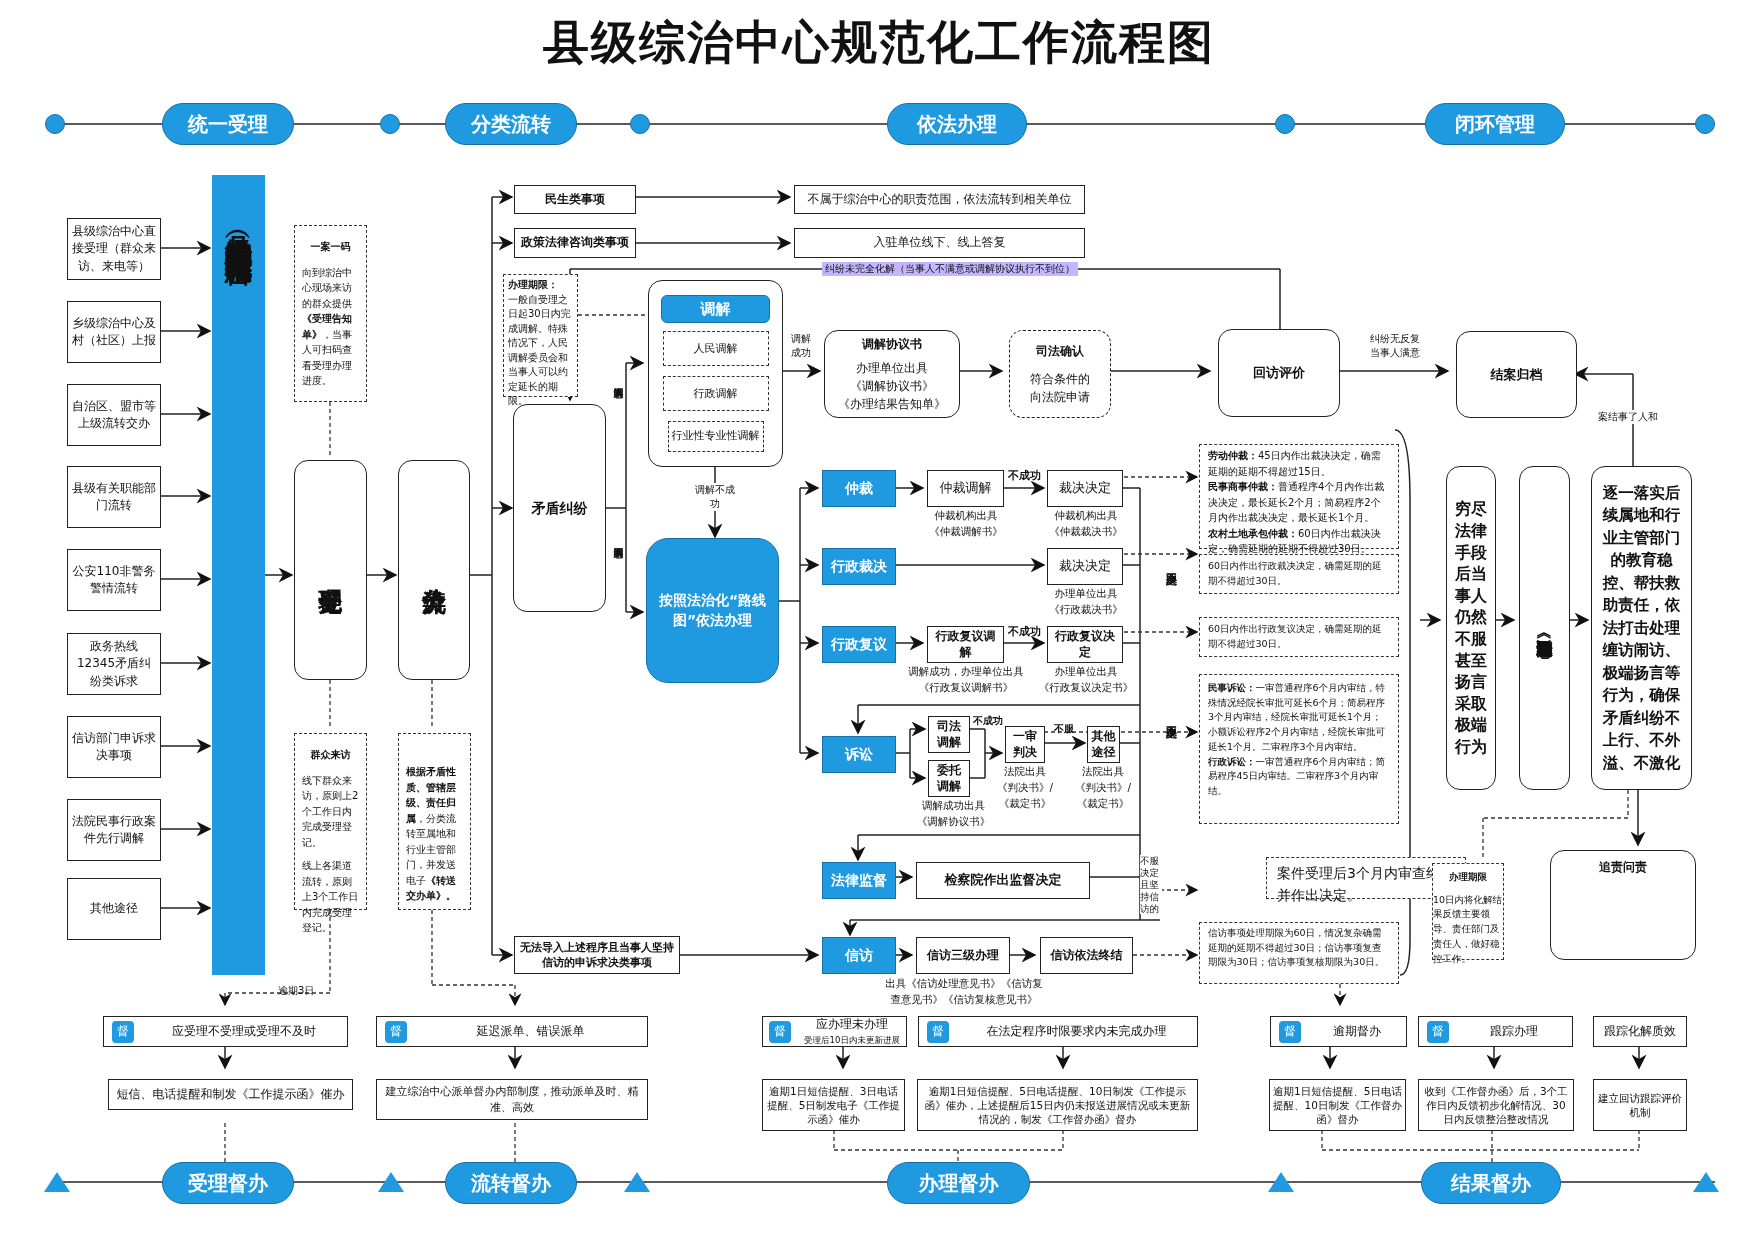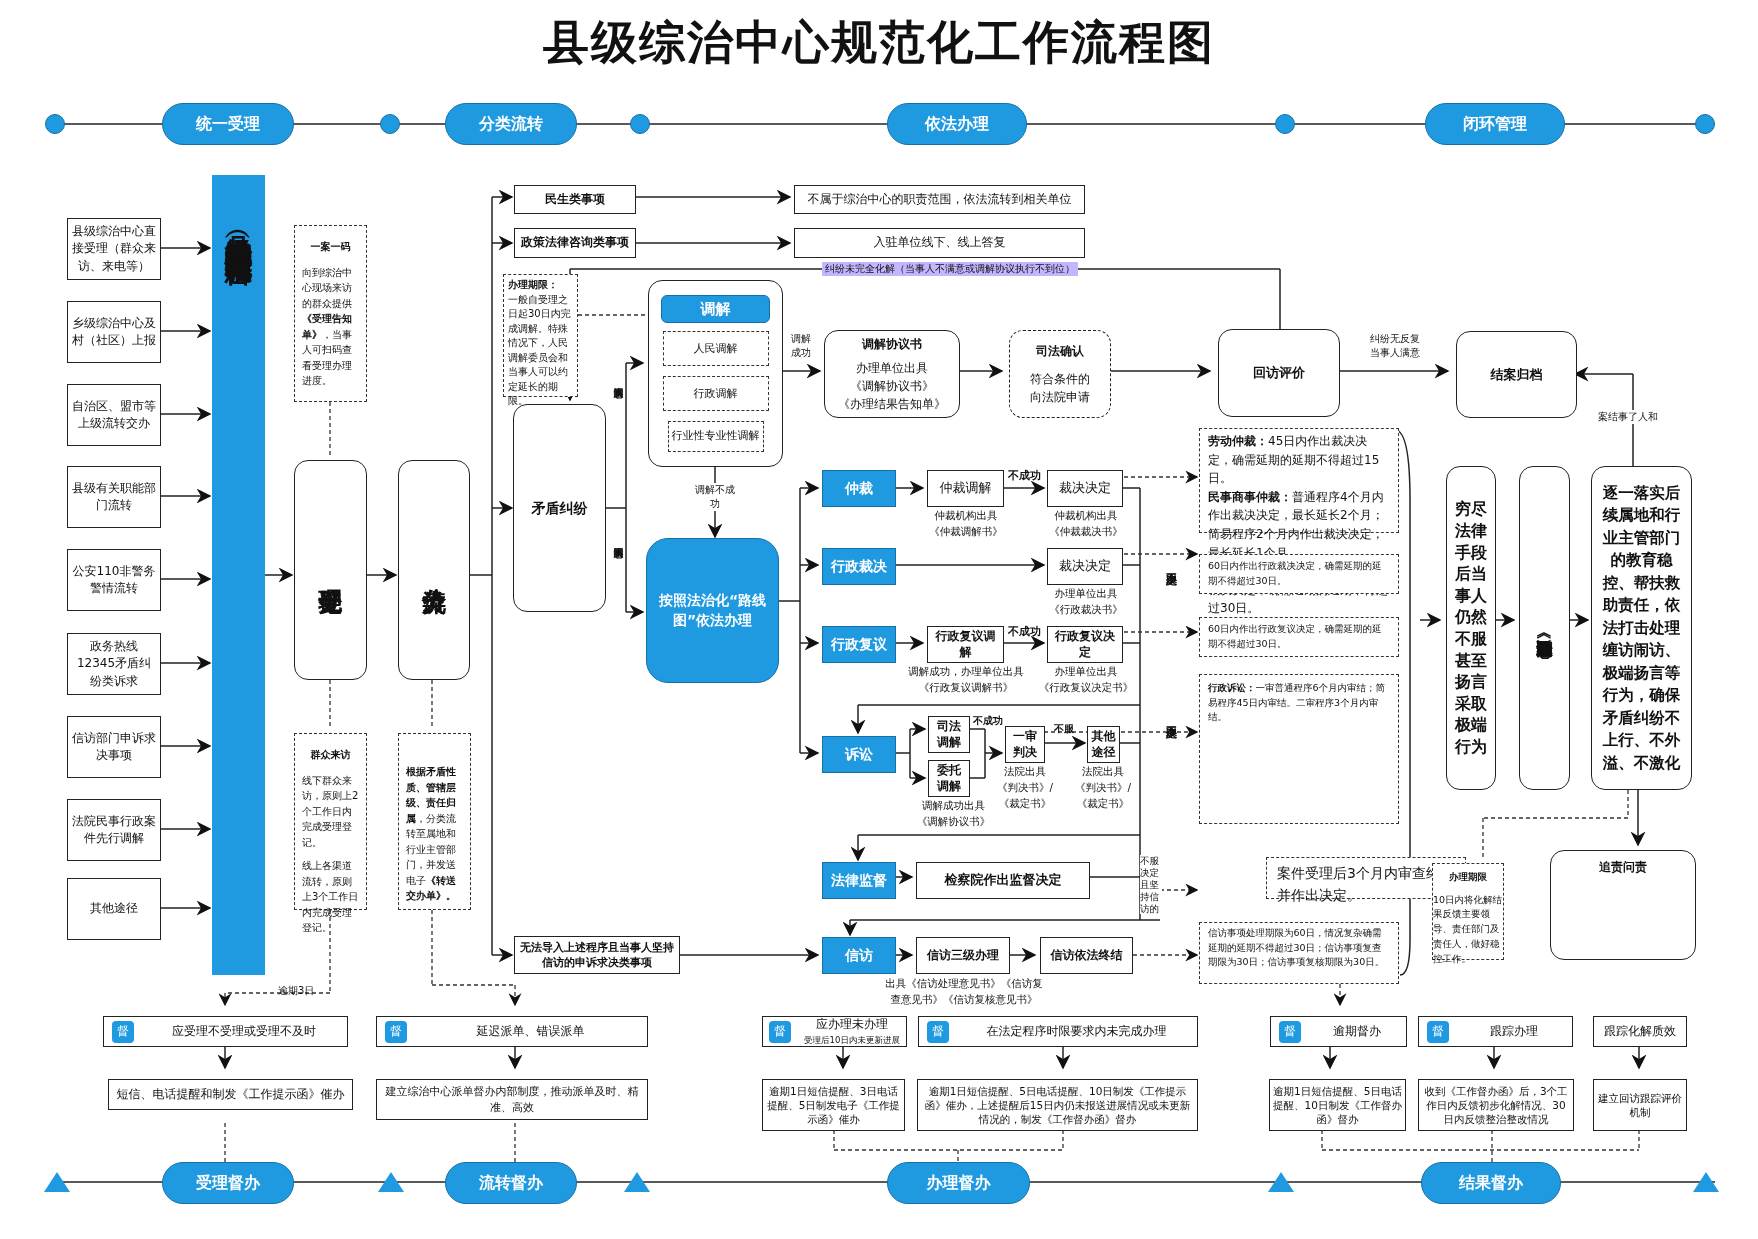--- a/index.html
+++ b/index.html
@@ -1,19 +1,19 @@
 <!DOCTYPE html>
 <html><head>
 <meta charset="utf-8">
 <style>
   html,body{margin:0;padding:0;background:#fff;}
   body{width:1758px;height:1239px;position:relative;overflow:hidden;font-family:"DejaVu Sans","Liberation Sans",sans-serif;color:#111;}
   .abs{position:absolute;box-sizing:border-box;}
   .title{left:0;width:1758px;top:12px;text-align:center;font-size:46px;font-weight:bold;letter-spacing:2px;}
-  .pill{background:#1f9ae0;color:#fff;border-radius:22px;font-weight:bold;font-size:16px;display:flex;align-items:center;justify-content:center;border:1px solid #1670a8;text-align:right;}
+  .pill{background:#1f9ae0;color:#fff;border-radius:22px;font-weight:bold;font-size:20px;display:flex;align-items:center;justify-content:center;border:1px solid #1670a8;text-align:right;}
   .dot{width:20px;height:20px;border-radius:50%;background:#1f9ae0;border:1px solid #1670a8;}
   .tri{width:0;height:0;border-left:13px solid transparent;border-right:13px solid transparent;border-bottom:20px solid #1f9ae0;}
   .box{border:1.5px solid #222;background:#fff;display:flex;align-items:center;justify-content:center;text-align:center;font-size:12px;line-height:1.45;padding:3px;}
   .rbox{border:1.5px solid #222;background:#fff;border-radius:14px;display:flex;align-items:center;justify-content:center;text-align:center;font-size:13px;line-height:1.5;padding:4px;flex-direction:column;}
   .dbox{border:1.5px dashed #333;background:#fff;font-size:11px;line-height:1.55;padding:5px 7px;}
   .blue{background:#1f9ae0;color:#fff;font-weight:bold;display:flex;align-items:center;justify-content:center;text-align:center;font-size:14px;border:1px solid #1670a8;}
   .vert{writing-mode:vertical-rl;text-orientation:upright;}
   .bold{font-weight:bold;}
   .small{font-size:10.5px;line-height:1.5;text-align:center;}
   .du{display:inline-flex;width:22px;height:22px;background:#1f9ae0;color:#fff;border-radius:4px;align-items:center;justify-content:center;font-size:12px;margin-right:10px;flex-shrink:0;}
@@ -295,28 +295,29 @@
 <div class="abs blue" style="left:822px;top:862px;width:74px;height:37px">法律监督</div>
 <div class="abs box bold" style="left:916px;top:862px;width:174px;height:37px;font-size:13px">检察院作出监督决定</div>
 <div class="abs lbl" style="left:1140px;top:855px;width:22px;font-size:9.5px;line-height:1.25;background:#fff">不服决定且坚持信访的</div>
 
 <div class="abs box bold" style="left:514px;top:936px;width:166px;height:38px;font-size:11px;line-height:1.4">无法导入上述程序且当事人坚持信访的申诉求决类事项</div>
 <div class="abs blue" style="left:822px;top:937px;width:74px;height:37px">信访</div>
 <div class="abs box bold" style="left:916px;top:937px;width:94px;height:37px;font-size:12px">信访三级办理</div>
 <div class="abs small" style="left:885px;top:976px;width:158px">出具《信访处理意见书》《信访复查意见书》《信访复核意见书》</div>
 <div class="abs box bold" style="left:1040px;top:937px;width:93px;height:37px;font-size:12px">信访依法终结</div>
 
-<div class="abs dbox" style="left:1199px;top:428px;width:200px;height:105px;font-size:12px;line-height:1.55;padding:3px 8px">
+<div class="abs dbox" style="left:1199px;top:444px;width:200px;height:105px;font-size:10px;line-height:1.55;padding:3px 8px">
   <div><b>劳动仲裁：</b><span>45日内作出裁决决定，确需延期的延期不得超过15日。</span></div>
   <div><b>民事商事仲裁：</b><span>普通程序4个月内作出裁决决定，最长延长2个月；简易程序2个月内作出裁决决定，最长延长1个月。</span></div>
   <div><b>农村土地承包仲裁：</b><span>60日内作出裁决决定，确需延期的延期不得超过30日。</span></div>
 </div>
 <div class="abs dbox" style="left:1199px;top:554px;width:200px;height:40px;font-size:9.5px;line-height:1.55;padding:4px 8px">60日内作出行政裁决决定，确需延期的延期不得超过30日。</div>
 <div class="abs dbox" style="left:1199px;top:617px;width:200px;height:40px;font-size:9.5px;line-height:1.55;padding:4px 8px">60日内作出行政复议决定，确需延期的延期不得超过30日。</div>
 <div class="abs dbox" style="left:1199px;top:674px;width:200px;height:150px;font-size:9.5px;line-height:1.55;padding:6px 8px">
+  <div><b>民事诉讼：</b><span>一审普通程序6个月内审结，特殊情况经院长审批可延长6个月；简易程序3个月内审结，经院长审批可延长1个月；小额诉讼程序2个月内审结，经院长审批可延长1个月。二审程序3个月内审结。</span></div>
   <div><b>行政诉讼：</b><span>一审普通程序6个月内审结；简易程序45日内审结。二审程序3个月内审结。</span></div>
 </div>
 <div class="abs dbox" style="left:1266px;top:857px;width:200px;height:42px;font-size:14px;line-height:1.55;padding:5px 10px">案件受理后3个月内审查终结并作出决定。</div>
 <div class="abs dbox" style="left:1199px;top:922px;width:200px;height:62px;font-size:9.5px;line-height:1.55;padding:3px 8px">信访事项处理期限为60日，情况复杂确需延期的延期不得超过30日；信访事项复查期限为30日；信访事项复核期限为30日。</div>
 
 <div class="abs rbox bold" style="left:1446px;top:466px;width:50px;height:324px;font-size:16px;line-height:1.35;padding:4px">穷尽法律手段后当事人仍然不服甚至扬言采取极端行为</div>
 <div class="abs rbox" style="left:1519px;top:466px;width:51px;height:324px">
   <span class="vert bold" style="font-size:16px">综治中心制发《风险预警函》</span>
 </div>
 <div class="abs rbox bold" style="left:1591px;top:466px;width:101px;height:324px;font-size:15.5px;line-height:1.45">逐一落实后续属地和行业主管部门的教育稳控、帮扶救助责任，依法打击处理缠访闹访、极端扬言等行为，确保矛盾纠纷不上行、不外溢、不激化</div>

